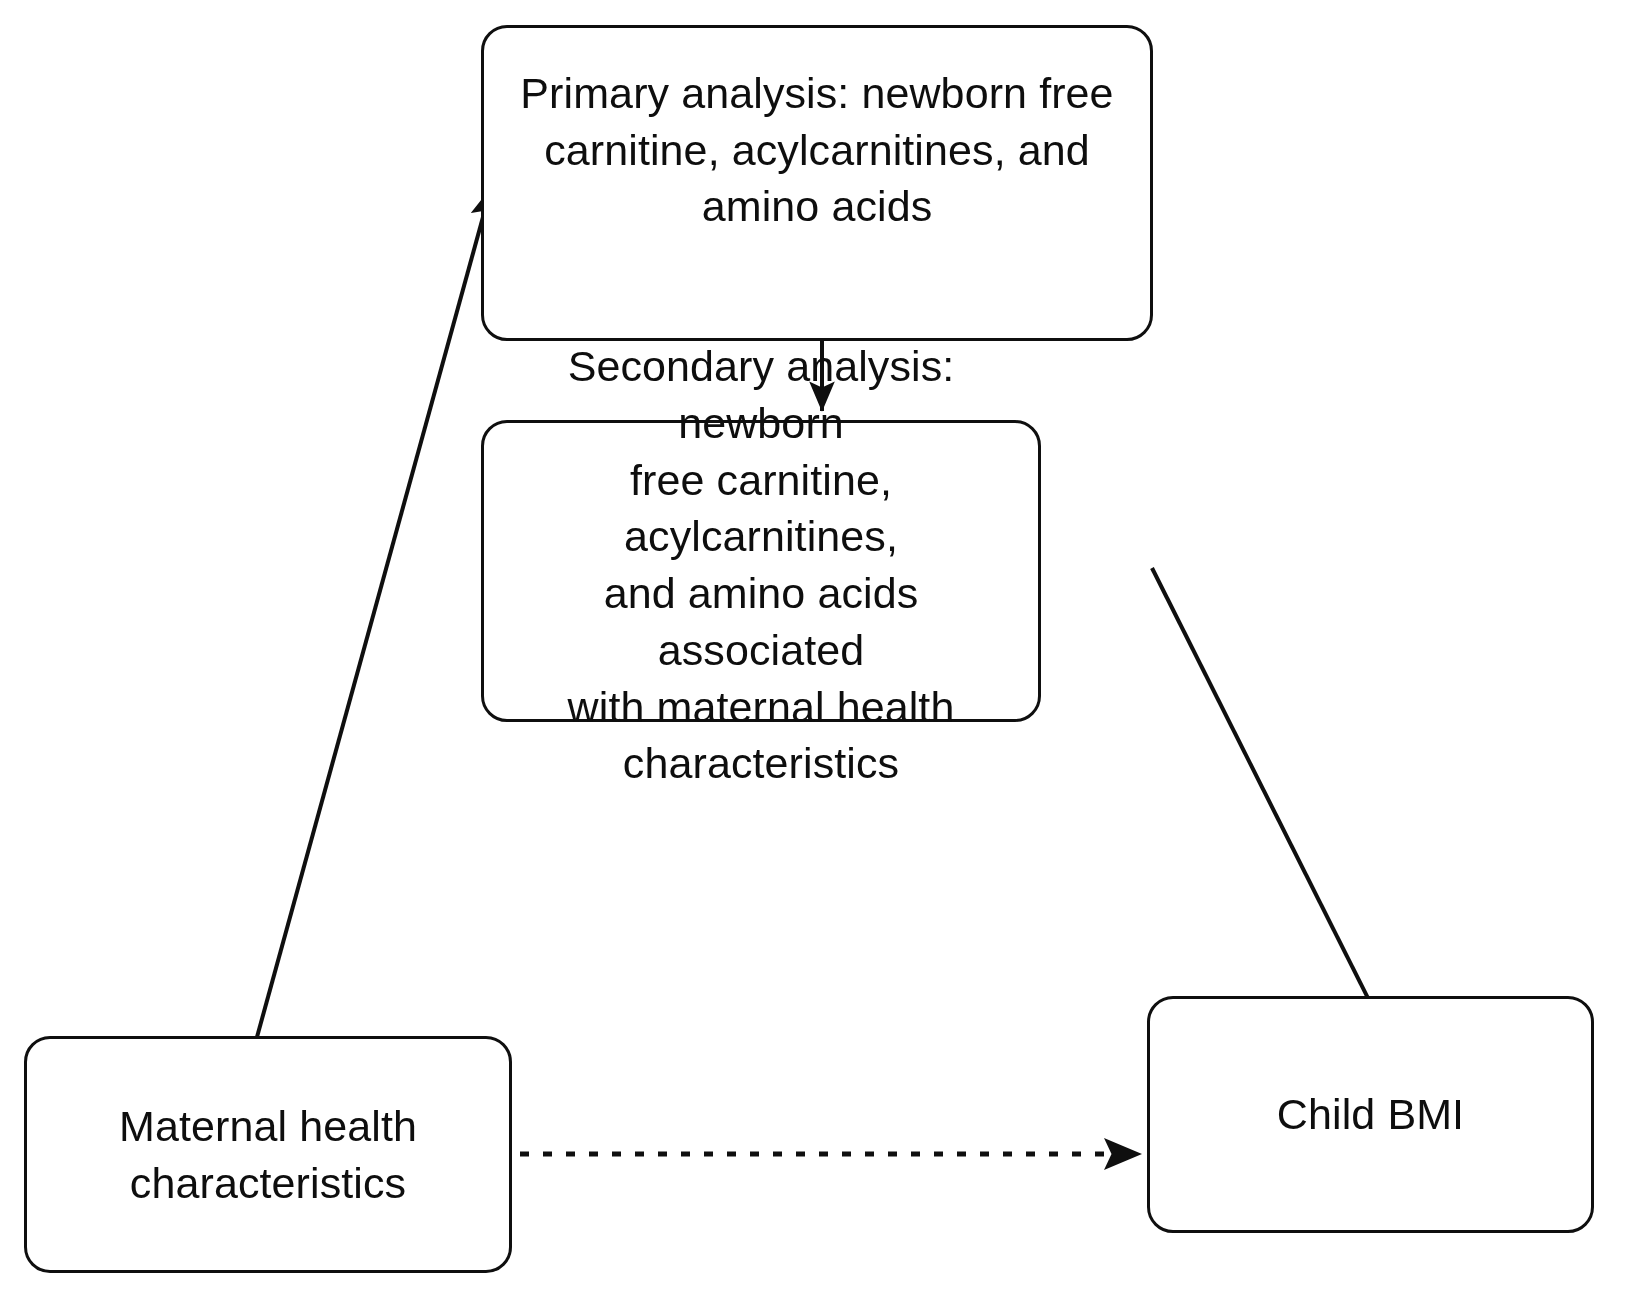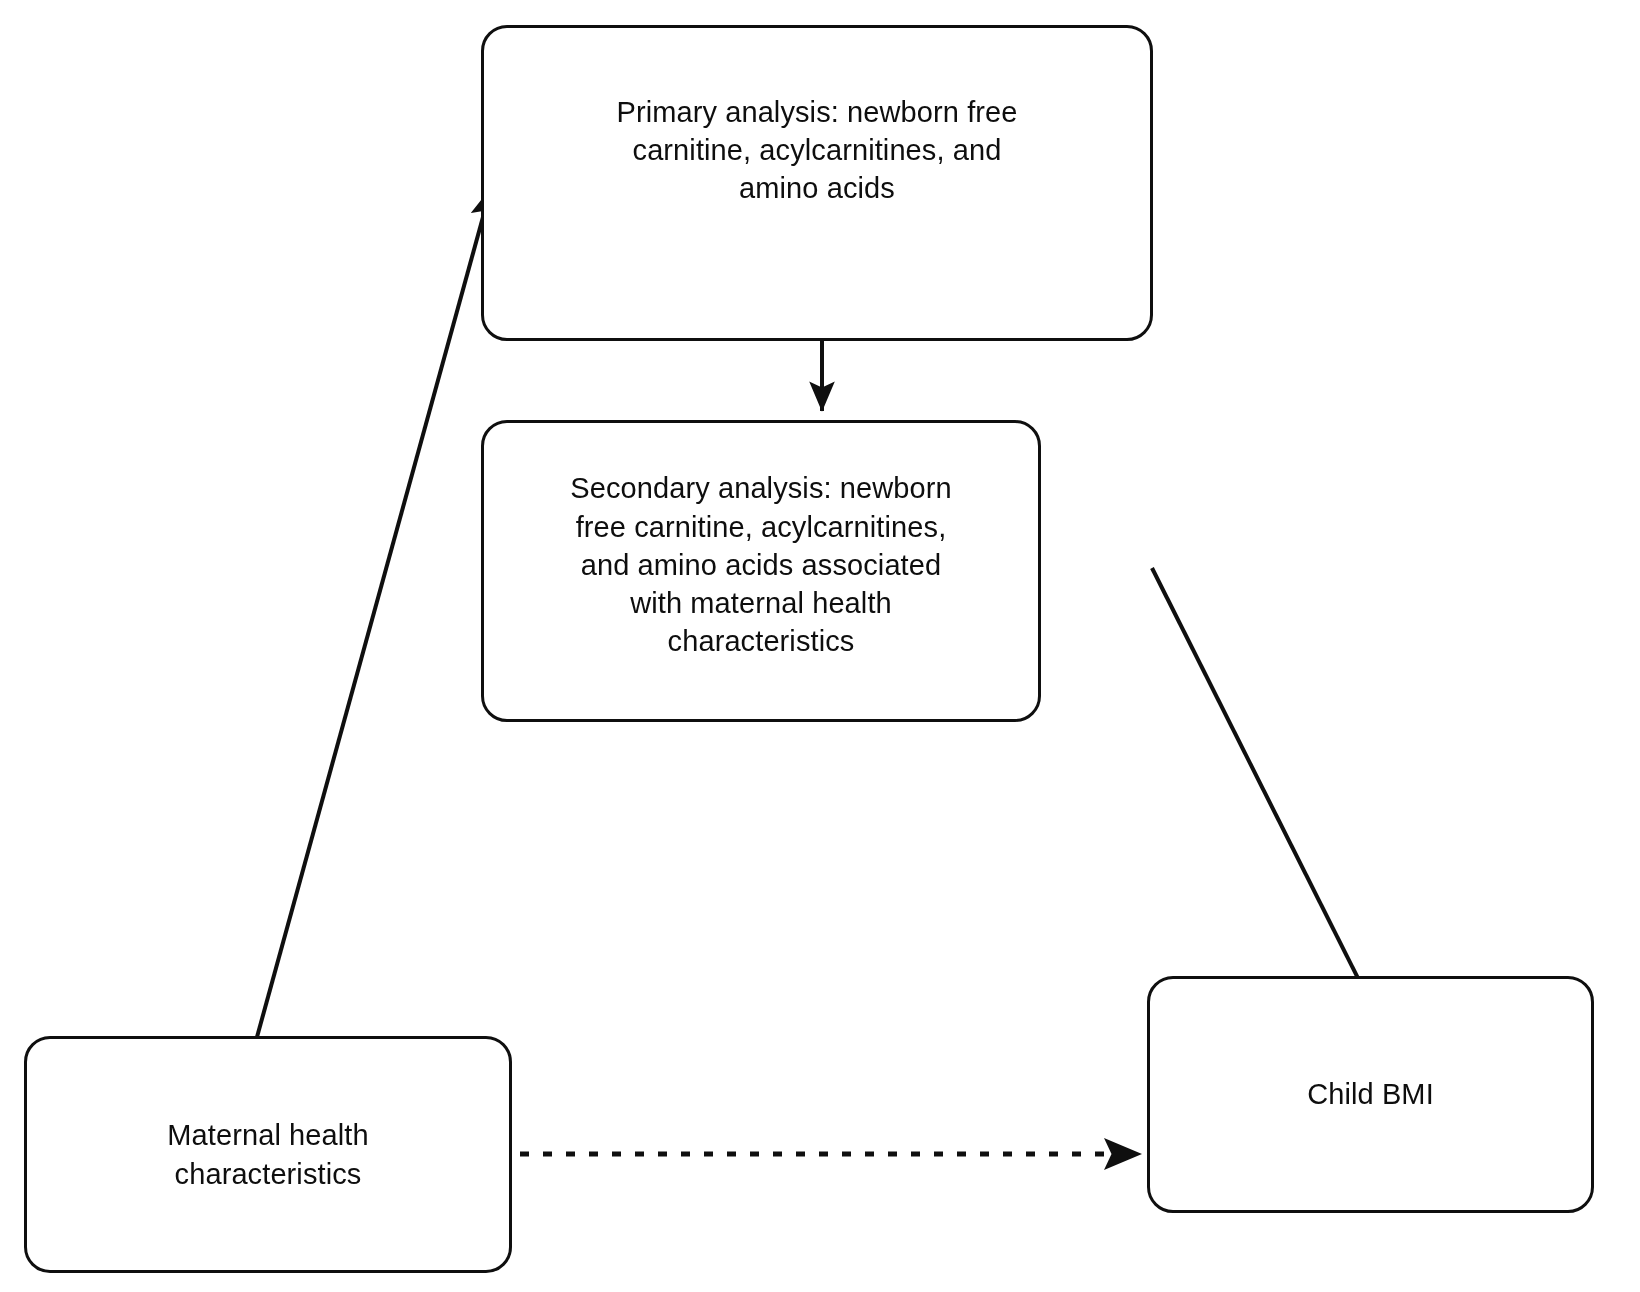--- a/index.html
+++ b/index.html
@@ -32,21 +32,21 @@
     border-radius: 26px;
     display: flex;
     align-items: center;
     justify-content: center;
     text-align: center;
     z-index: 2;
   }
   .node-label {
     color: #0e0e0e;
     font-family: "Liberation Sans", sans-serif;
-    font-size: 29px;
+    font-size: 43px;
     line-height: 1.32;
     letter-spacing: 0.1px;
     white-space: pre-line;
     padding: 0 18px;
   }
 
   
   #node-primary {
     left: 481px;
     top: 25px;
@@ -66,21 +66,21 @@
     transform: translateY(-6px);
   }
   #node-maternal {
     left: 24px;
     top: 1036px;
     width: 488px;
     height: 237px;
   }
   #node-child {
     left: 1147px;
-    top: 976px;
+    top: 996px;
     width: 447px;
     height: 237px;
   }
 </style>
 </head>
 <body>
 
 <div id="canvas">
 
   <svg id="edges" viewBox="0 0 1640 1292" width="1640" height="1292" xmlns="http://www.w3.org/2000/svg">

